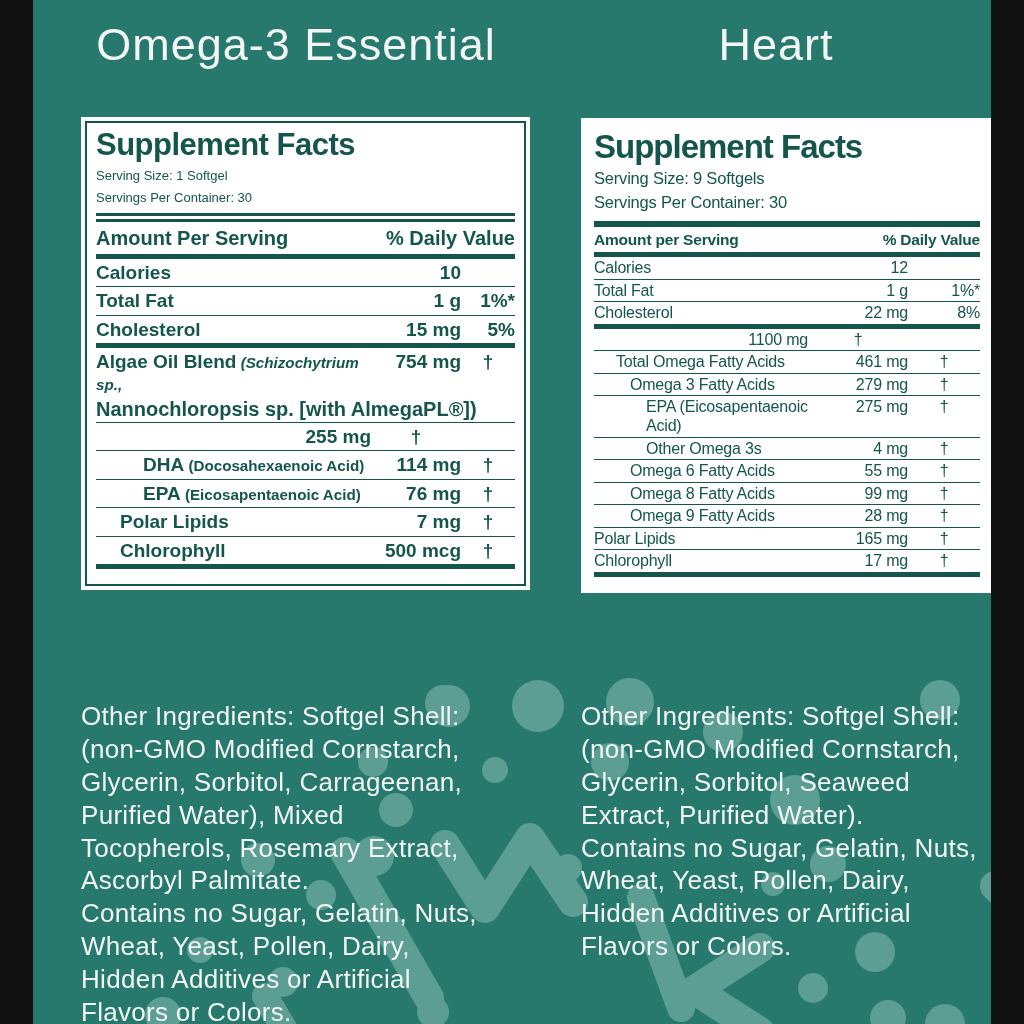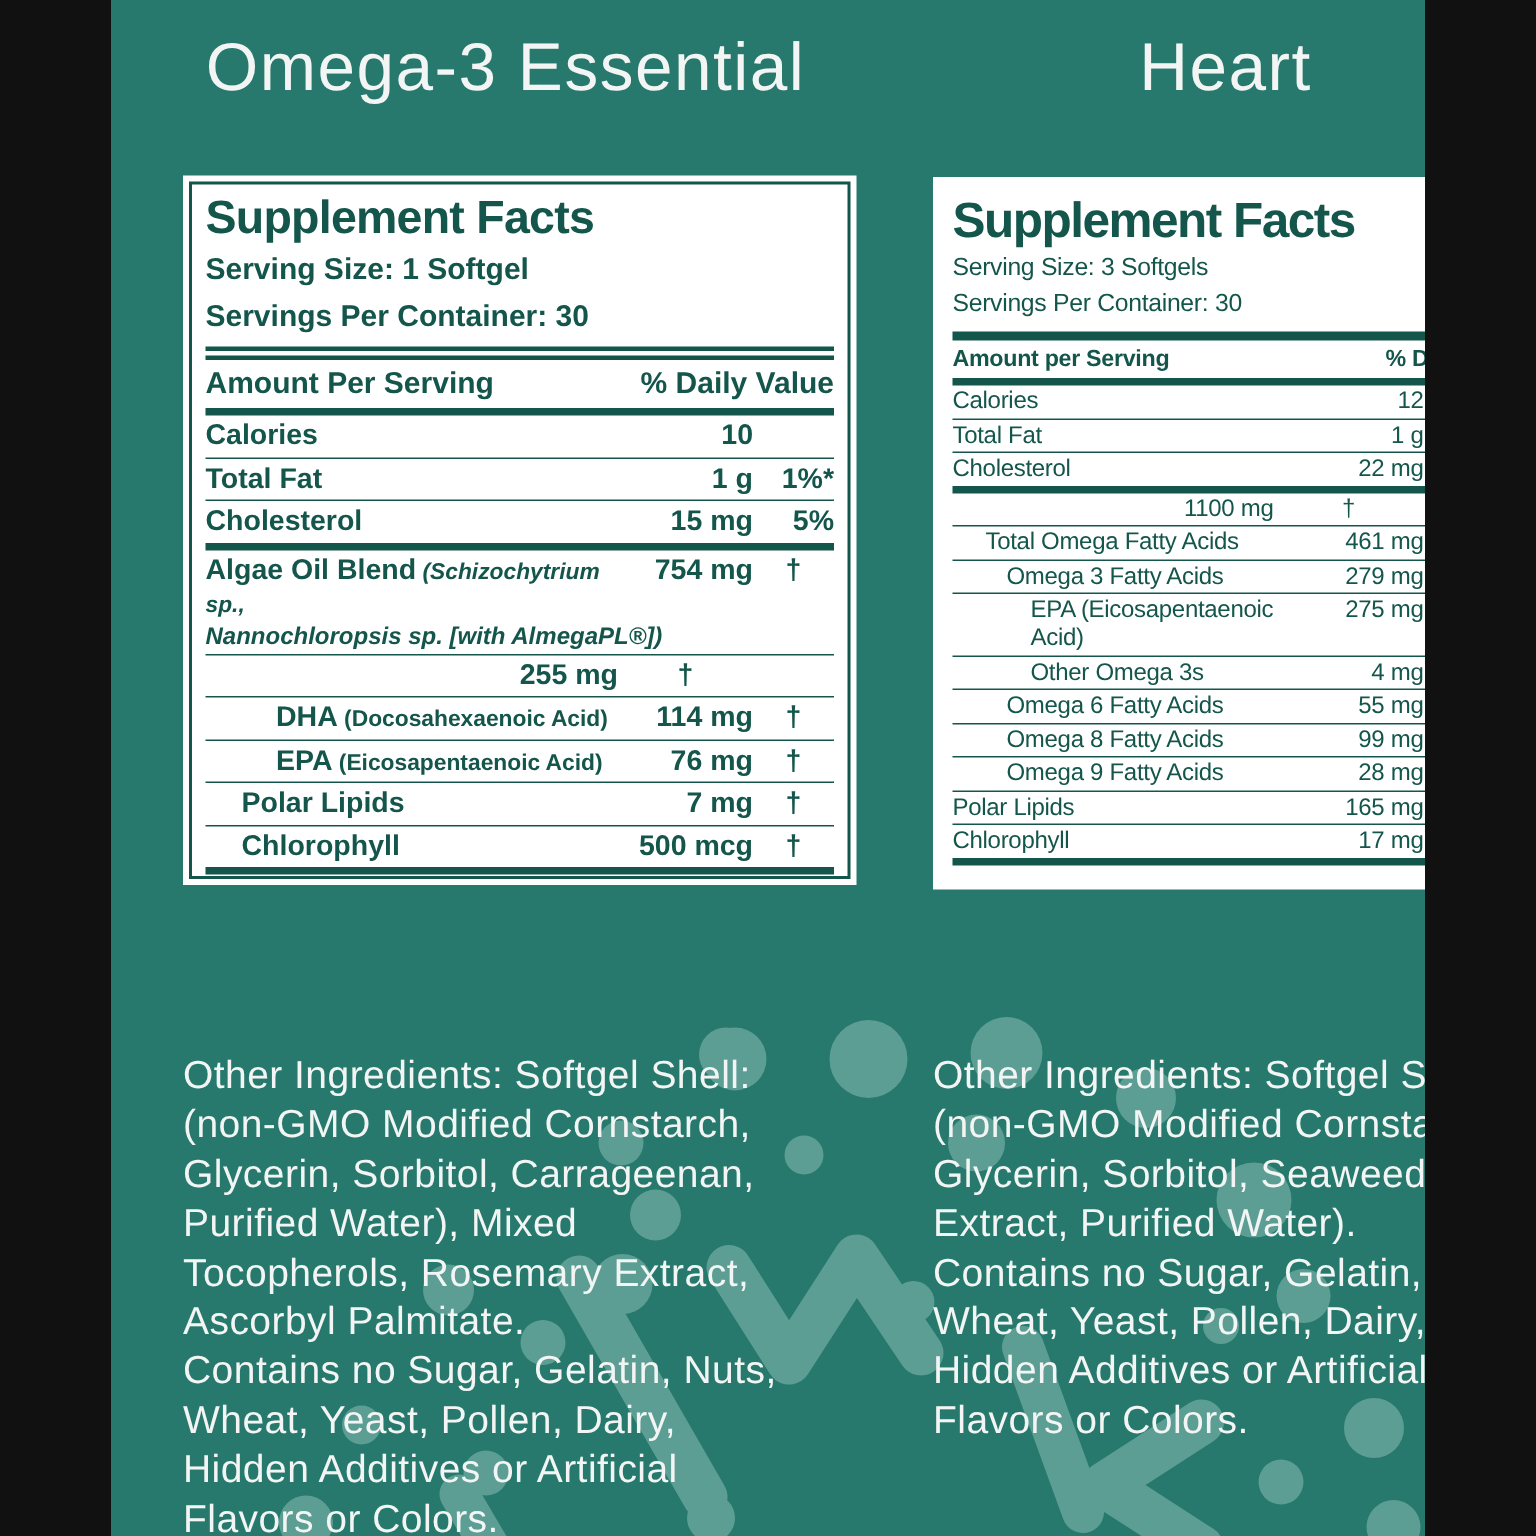--- a/index.html
+++ b/index.html
@@ -1,39 +1,39 @@
 <!DOCTYPE html>
 <html style="--bg: #26796C; --blob: #5C9E94; --ink: #14564B; --panel: #FFFFFF; --light: #F2F5F3;"><head>
 <meta charset="utf-8">
 <style>
   :root{
     --bg:#26796C; --blob:#5C9E94; --ink:#14564B; --panel:#FFFFFF; --light:#F2F5F3;
   }
   *{box-sizing:border-box; margin:0; padding:0;}
   body{background:#111; font-family:"Liberation Sans", sans-serif;}
-  .canvas{position:relative; width:876px; height:1024px; background:var(--bg); overflow:hidden; margin:0 auto;}
+  .canvas{position:relative; width:958px; height:1024px; background:var(--bg); overflow:hidden; margin:0 auto;}
   .blobs{position:absolute; inset:0; z-index:0;}
   .blobs .c{fill:var(--blob);}
   .blobs .s{fill:none; stroke:var(--blob); stroke-linecap:round; stroke-linejoin:round;}
 
   .col-title{position:absolute; top:20px; z-index:2; color:var(--light); font-size:45px; font-weight:400; letter-spacing:1px; text-align:center; line-height:1.1;}
   .col-title.left{left:18px; width:490px;}
   .col-title.right{left:536px; width:414px;}
 
   .panel{position:absolute; z-index:2; background:var(--panel); color:var(--ink);margin-top:12px;}
   .panel-left{left:48px; top:105px; width:449px; height:473px; padding:4px;}
   .panel-left-inner{border:2px solid var(--ink); width:100%; height:100%; padding:4px 9px 0 9px; overflow:hidden;}
   .panel-right{left:548px; top:106px; width:414px; height:475px; padding:12px 15px 0 13px; overflow:hidden;}
 
   .sf-heading{font-weight:bold; letter-spacing:-0.5px; line-height:1.05;}
   .panel-left .sf-heading{font-size:31px; margin-top:2px;}
   .panel-right .sf-heading{font-size:33px; letter-spacing:-1px;}
 
   .serv{line-height:1.32;}
-  .panel-left .serv{font-size:20px; font-weight:bold; margin-top:5px;}
+  .panel-left .serv{font-size:13px; font-weight:normal; margin-top:5px;}
   .panel-right .serv{font-size:16.5px; margin-top:3px; letter-spacing:-0.2px;}
 
   .rule{background:var(--ink); width:100%;}
   .rule.thin{height:1px;}
   .rule.thick{height:5px;}
   .rule-double{margin-top:7px;}
   .rule-double .bar{height:3px; background:var(--ink);}
   .rule-double .gap{height:3px;}
   .panel-right .rule.top{height:6px; margin-top:7px;}
 
@@ -42,21 +42,21 @@
   .panel-right .hdr-row{font-size:15.5px; padding:4px 0 3px 0; letter-spacing:-0.2px;}
 
   .t-row{display:grid; align-items:baseline;}
   .panel-left .t-row{grid-template-columns:1fr 90px 54px; font-size:19px; font-weight:bold; padding:3px 0 2px 0; line-height:1.18;}
   .panel-right .t-row{grid-template-columns:1fr 100px 72px; font-size:16px; padding:2px 0 1px 0; line-height:1.16; letter-spacing:-0.2px;}
   .cell-amt{text-align:right;}
   .cell-dv{text-align:right;}
   .cell-dv.dagger{text-align:center;}
   .cell-note{font-size:0.8em;}
   .cell-note.italic{font-style:italic;}
-  .wrap-line{font-size:16px; font-weight:bold; font-style:italic; padding:0 0 2px 0; line-height:1.1;}
+  .wrap-line{font-size:20px; font-weight:bold; padding:0 0 2px 0; line-height:1.1;}
   .panel-left .ind-1{padding-left:24px;}
   .panel-left .ind-2{padding-left:47px;}
   .panel-right .ind-1{padding-left:22px;}
   .panel-right .ind-2{padding-left:36px;}
   .panel-right .ind-3{padding-left:52px;}
 
   .ingredients{position:absolute; z-index:2; color:var(--light); font-size:26px; line-height:1.265; letter-spacing:0.3px; white-space:pre-line;}
   .ingredients.left{left:48px; top:700px; width:475px;}
   .ingredients.right{left:548px; top:700px; width:470px;}
 </style>
@@ -174,21 +174,21 @@
             <span class="cell-dv dagger">†</span>
           </div>
           <div class="rule thick"></div>
         </div>
 
     </div>
   </section>
 
   <section class="panel panel-right">
     <div class="sf-heading">Supplement Facts</div>
-    <div class="serv">Serving Size: 3 Softgels</div>
+    <div class="serv">Serving Size: 9 Softgels</div>
     <div class="serv">Servings Per Container: 30</div>
     <div class="rule thick top"></div>
     <div class="hdr-row">
       <span>Amount per Serving</span>
       <span>% Daily Value</span>
     </div>
     <div class="rule thick"></div>
     <div id="right-rows">
         <div class="t-row">
           <span class="cell-name">Calories</span>

